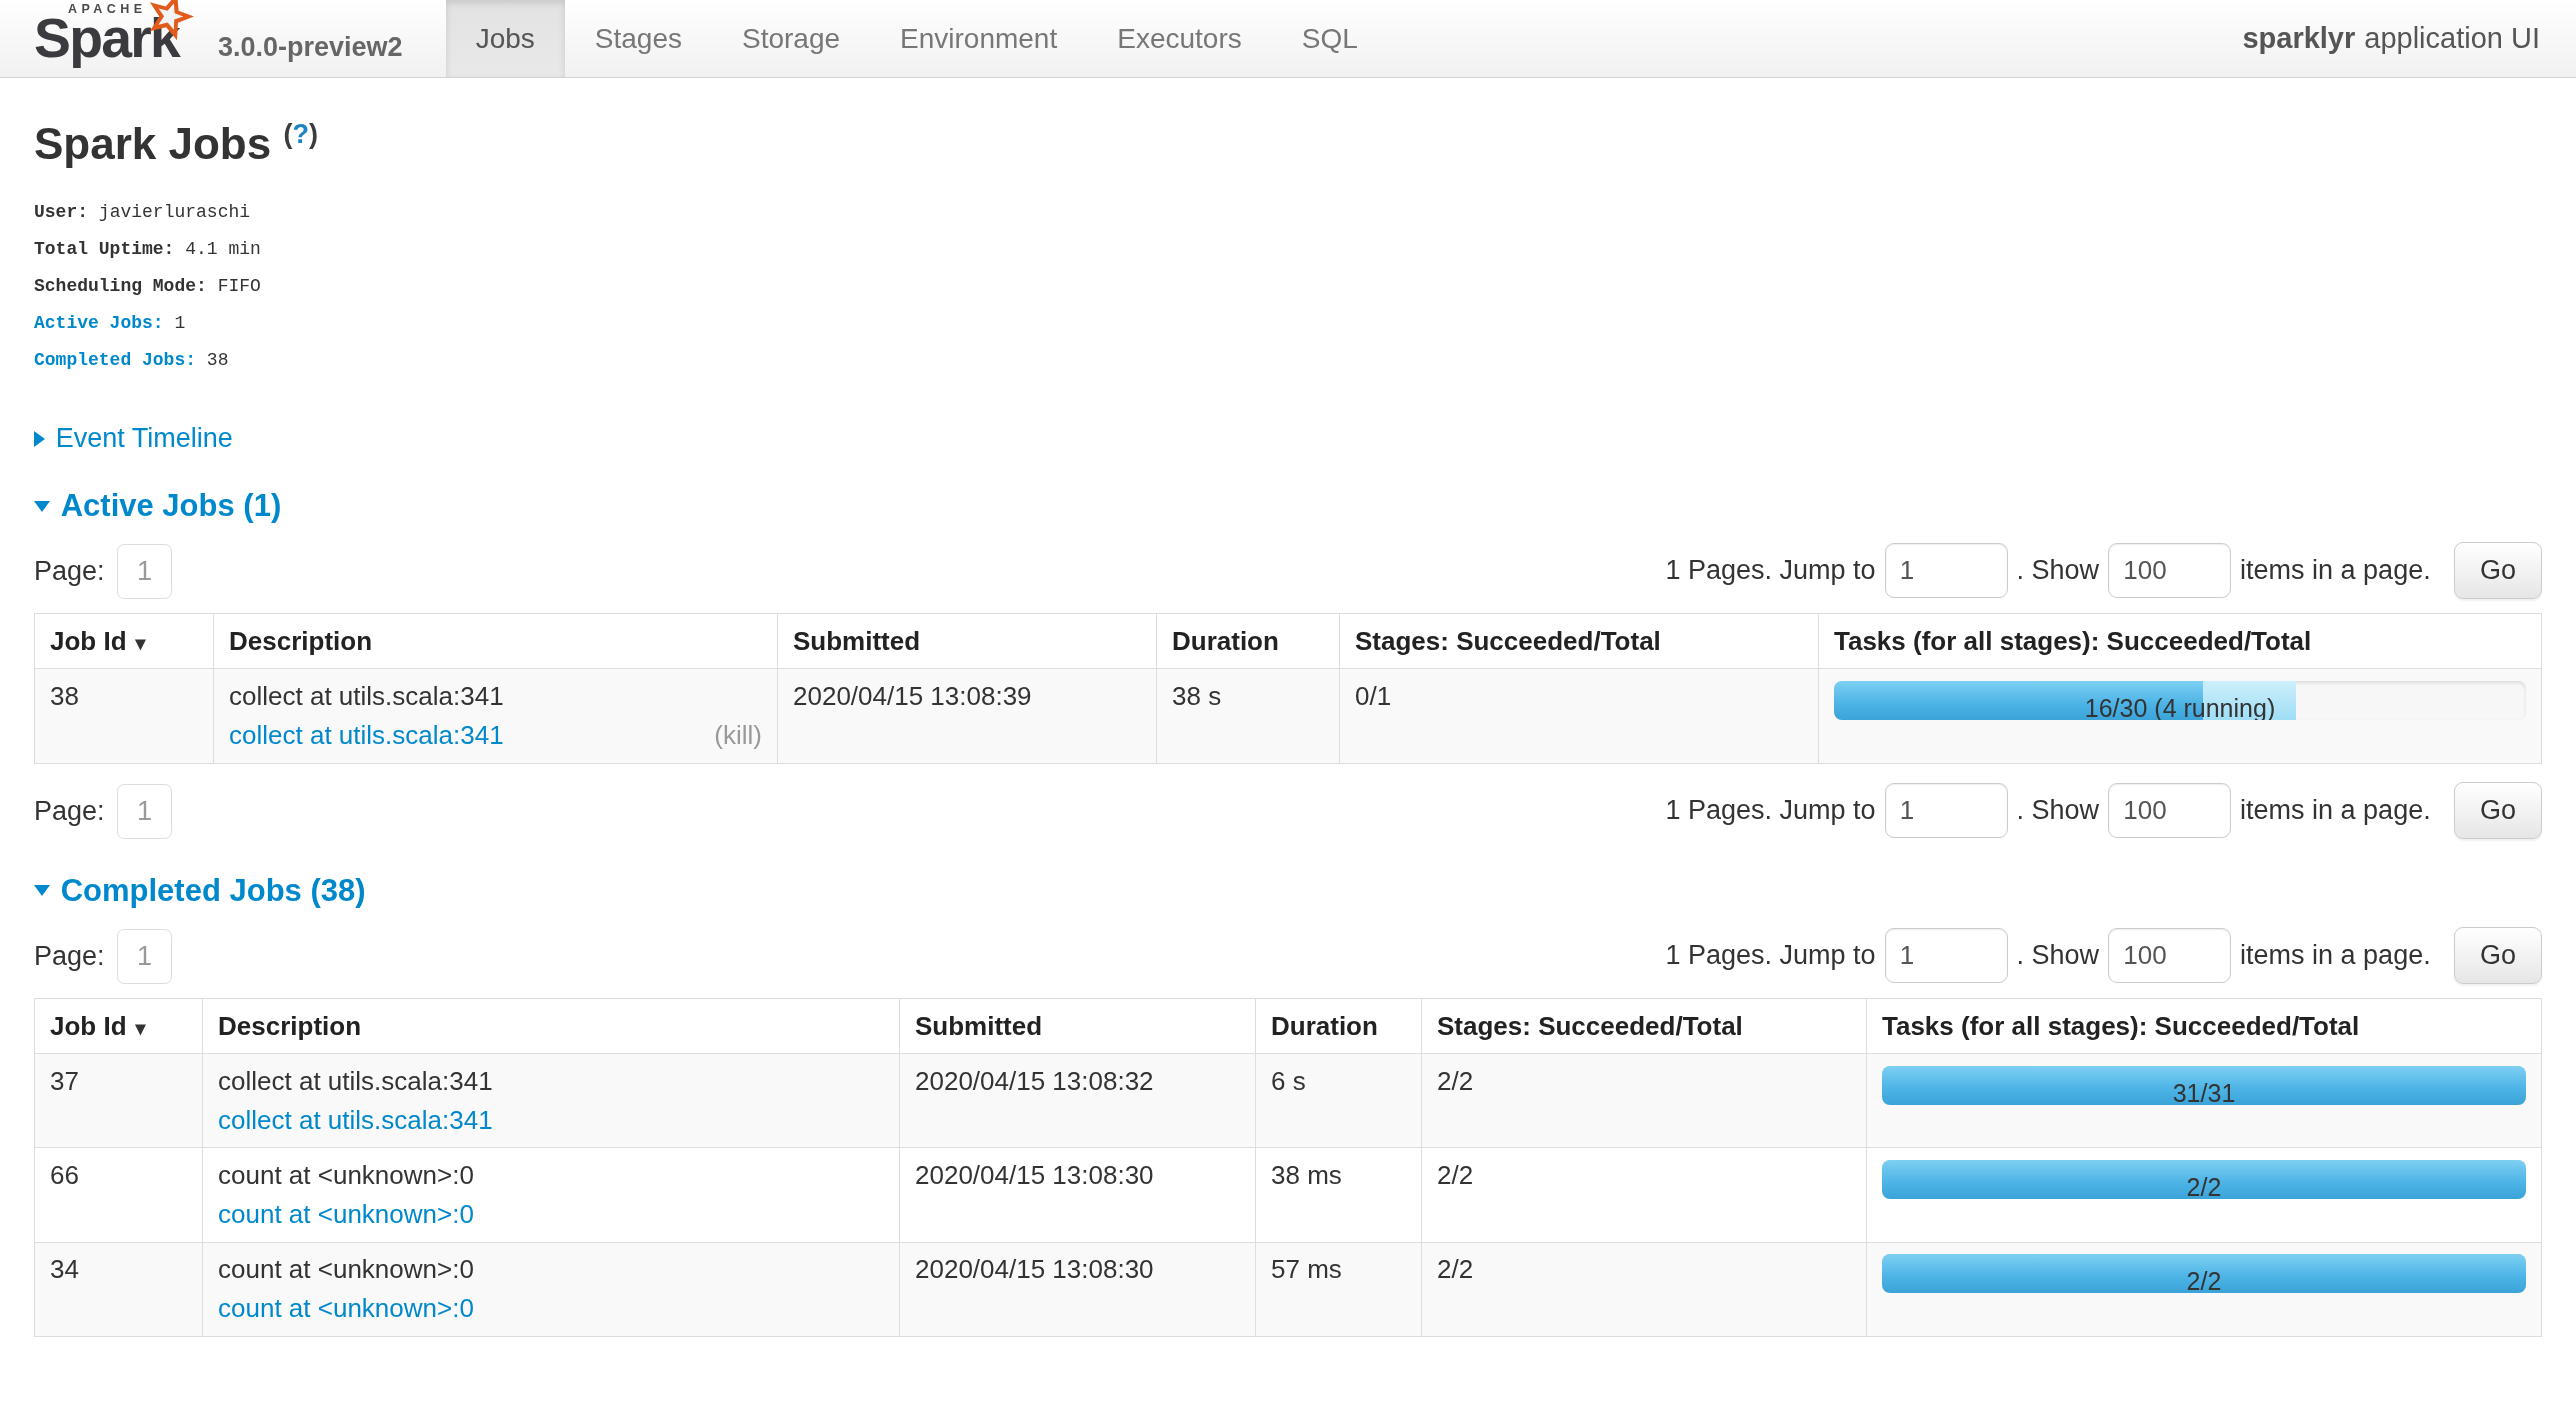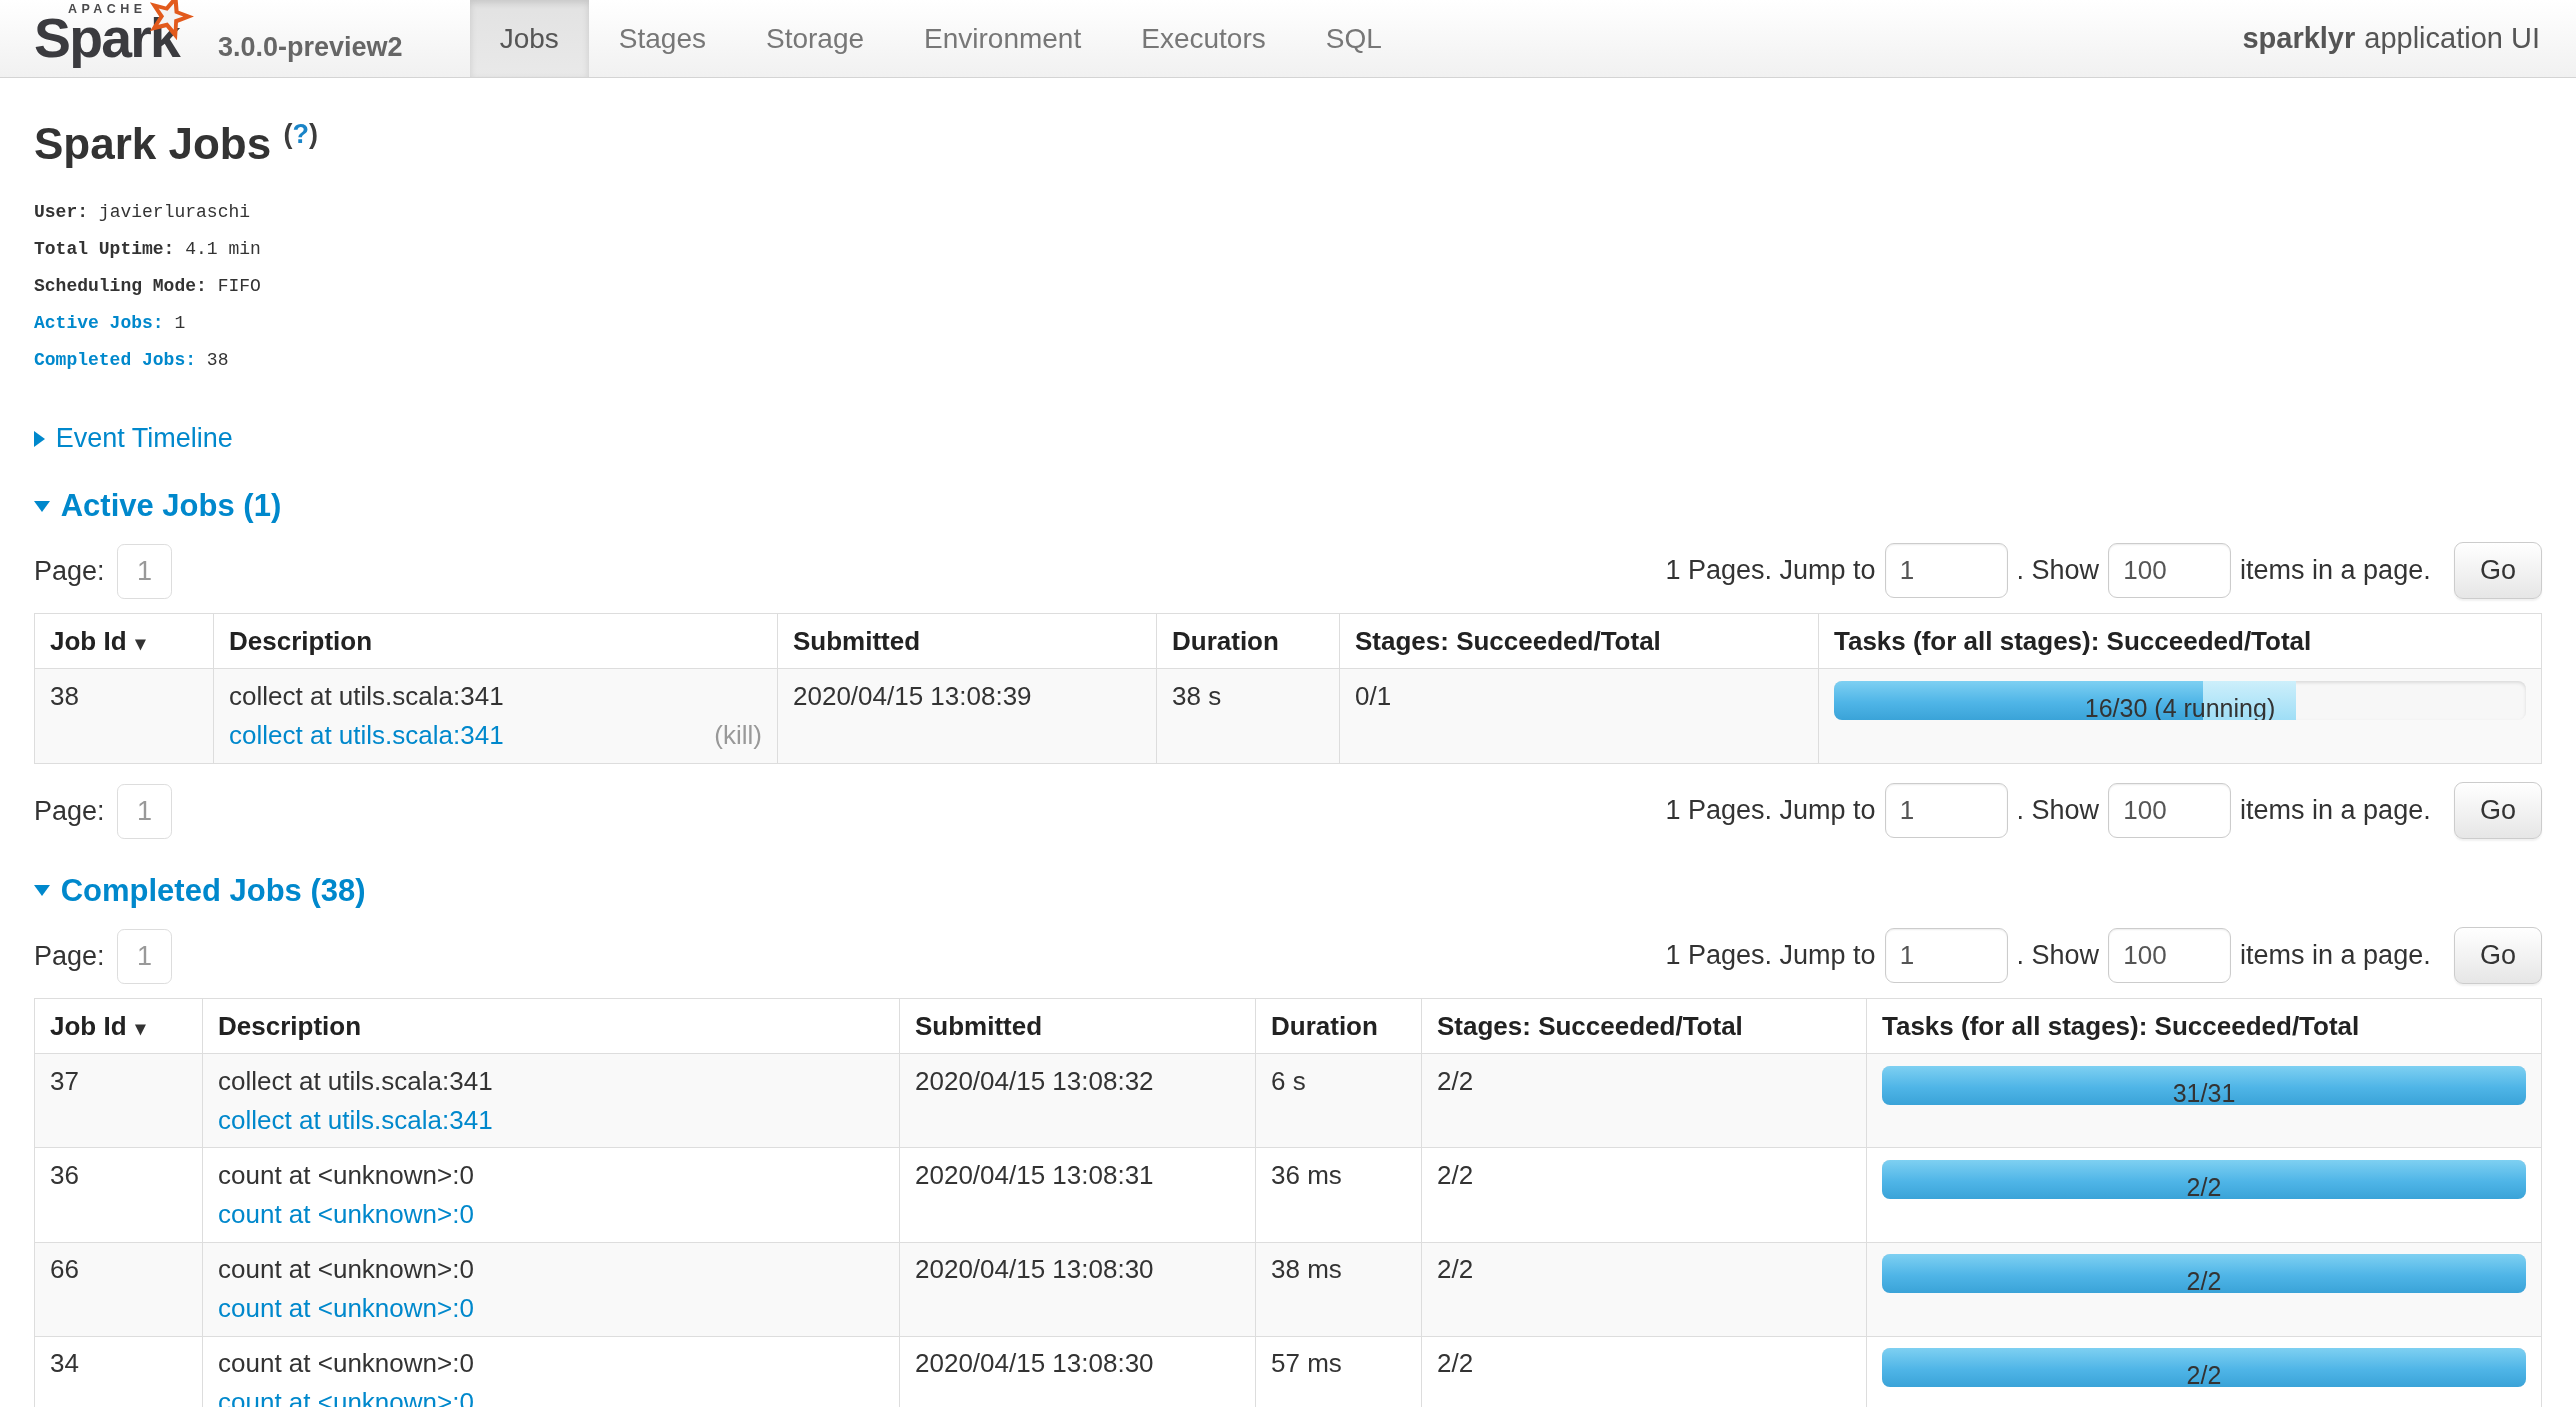--- a/index.html
+++ b/index.html
@@ -6,21 +6,21 @@
   html,body { width:2576px; height:1408px; overflow:hidden; background:#ffffff;
               font-family:"Liberation Sans", sans-serif; color:#333333; }
 
   
   .navbar { height:78px; display:flex; align-items:stretch;
             background:linear-gradient(#ffffff,#f1f1f1);
             border-bottom:1.8px solid #d4d4d4; }
   .brand { display:flex; align-items:flex-end; padding:7.2px 23px 9px 34px; }
   .brand svg { display:block; }
   .version { font-weight:bold; color:#666; font-size:27px; margin:0 0 5.4px 9px; }
-  .tabs { display:flex; margin-left:44px; }
+  .tabs { display:flex; margin-left:20px; }
   .tab { display:flex; align-items:center; padding:0 30px; font-size:28px; color:#777;
          cursor:pointer; }
   .tab.active { background:linear-gradient(#e2e2e2,#e9e9e9); color:#555;
                 box-shadow:inset 0 2.7px 7.2px rgba(0,0,0,.13); }
   .app-title { margin-left:auto; display:flex; align-items:center; padding-right:36px;
                font-size:29px; color:#555; }
   .app-title b { margin-right:9px; }
 
   
   .content { padding:0 34px; }
@@ -267,38 +267,20 @@
           <td class="c-dur">6 s</td>
           <td class="c-stages">2/2</td>
           <td class="c-tasks">
             <div class="progress">
               <div class="bar-done" style="width: 100%;"></div>
               <span class="progress-label">31/31</span>
             </div>
           </td>
         </tr>
         <tr>
-          <td class="c-id">36</td>
-          <td class="c-desc">
-            <div class="desc-line1">count at &lt;unknown&gt;:0</div>
-            <div class="desc-line2">
-              <a class="job-link">count at &lt;unknown&gt;:0</a>
-            </div>
-          </td>
-          <td class="c-sub">2020/04/15 13:08:31</td>
-          <td class="c-dur">36 ms</td>
-          <td class="c-stages">2/2</td>
-          <td class="c-tasks">
-            <div class="progress">
-              <div class="bar-done" style="width: 100%;"></div>
-              <span class="progress-label">2/2</span>
-            </div>
-          </td>
-        </tr>
-        <tr>
           <td class="c-id">66</td>
           <td class="c-desc">
             <div class="desc-line1">count at &lt;unknown&gt;:0</div>
             <div class="desc-line2">
               <a class="job-link">count at &lt;unknown&gt;:0</a>
             </div>
           </td>
           <td class="c-sub">2020/04/15 13:08:30</td>
           <td class="c-dur">38 ms</td>
           <td class="c-stages">2/2</td>

